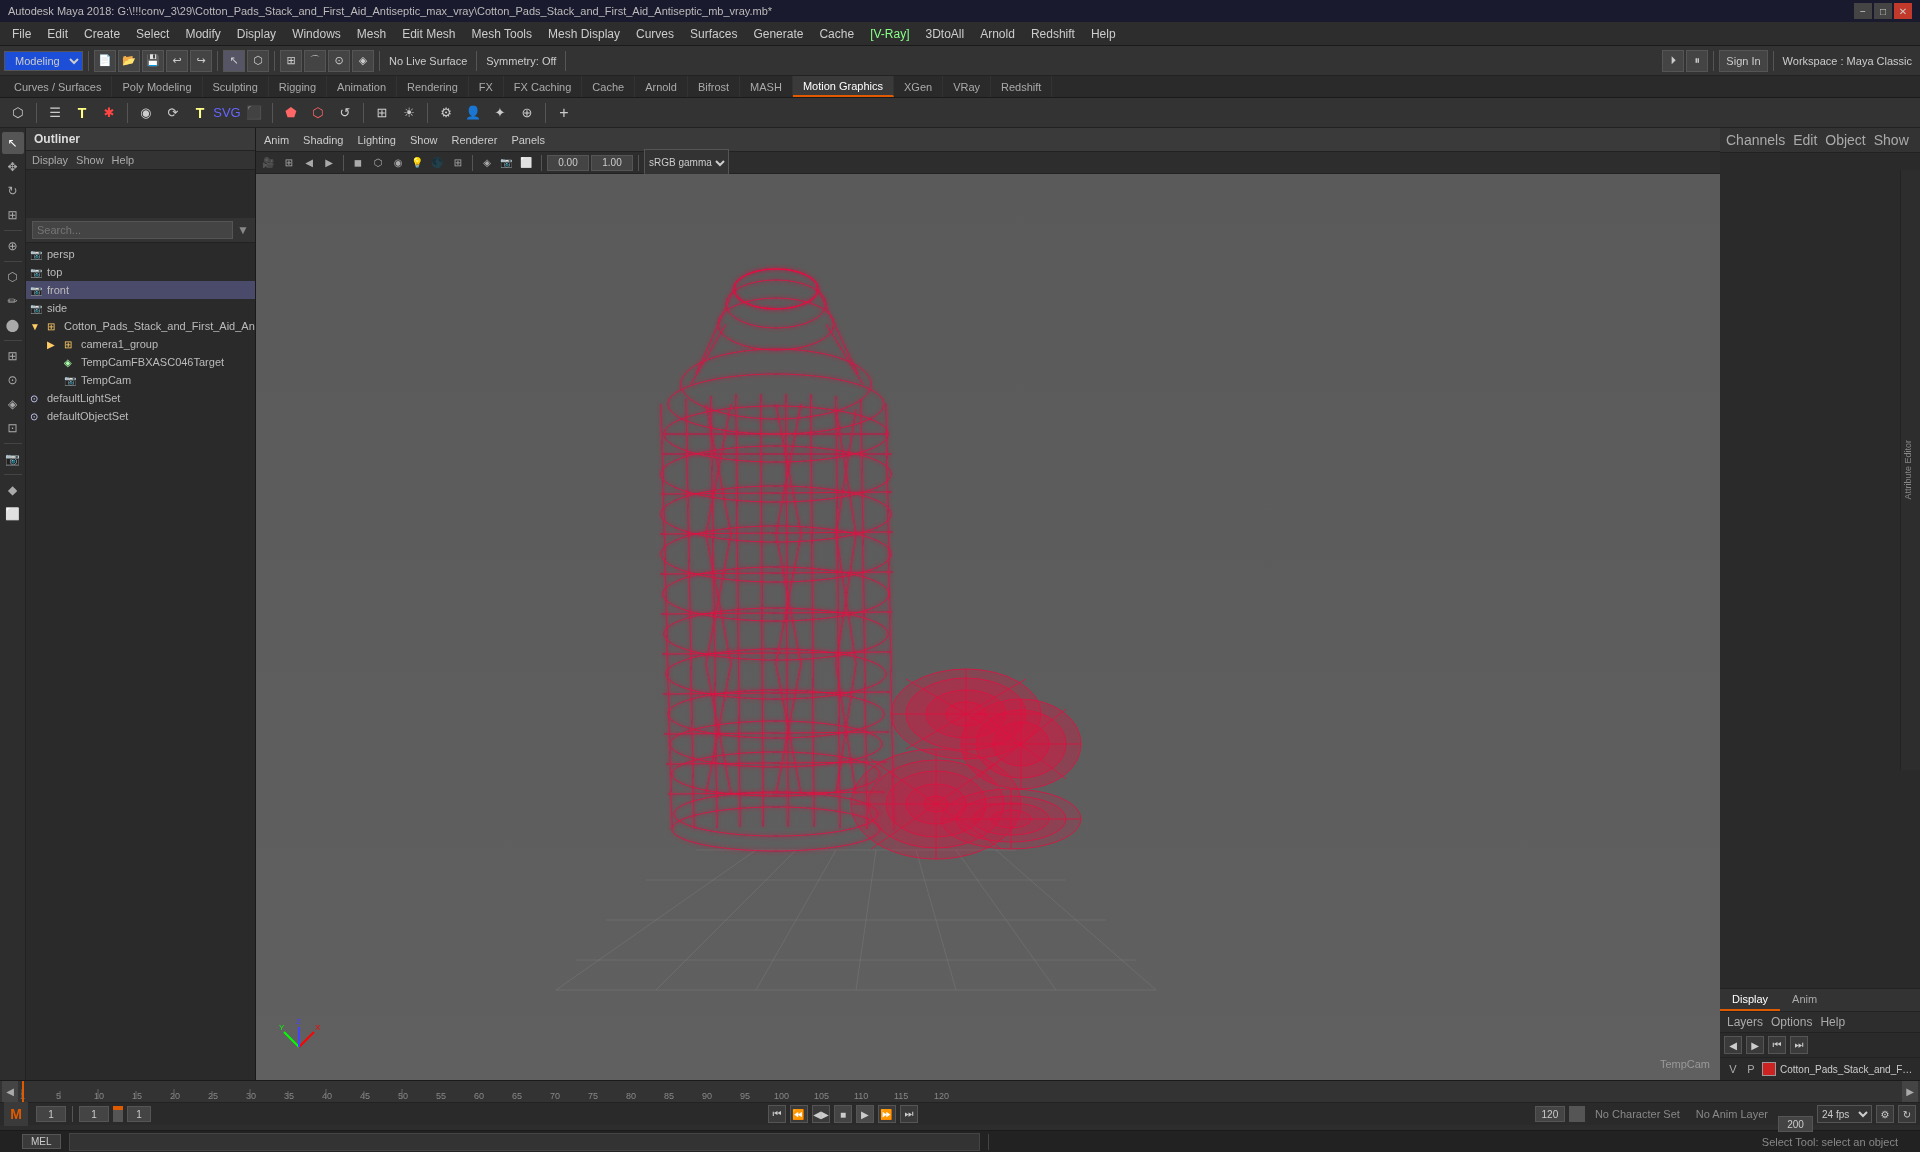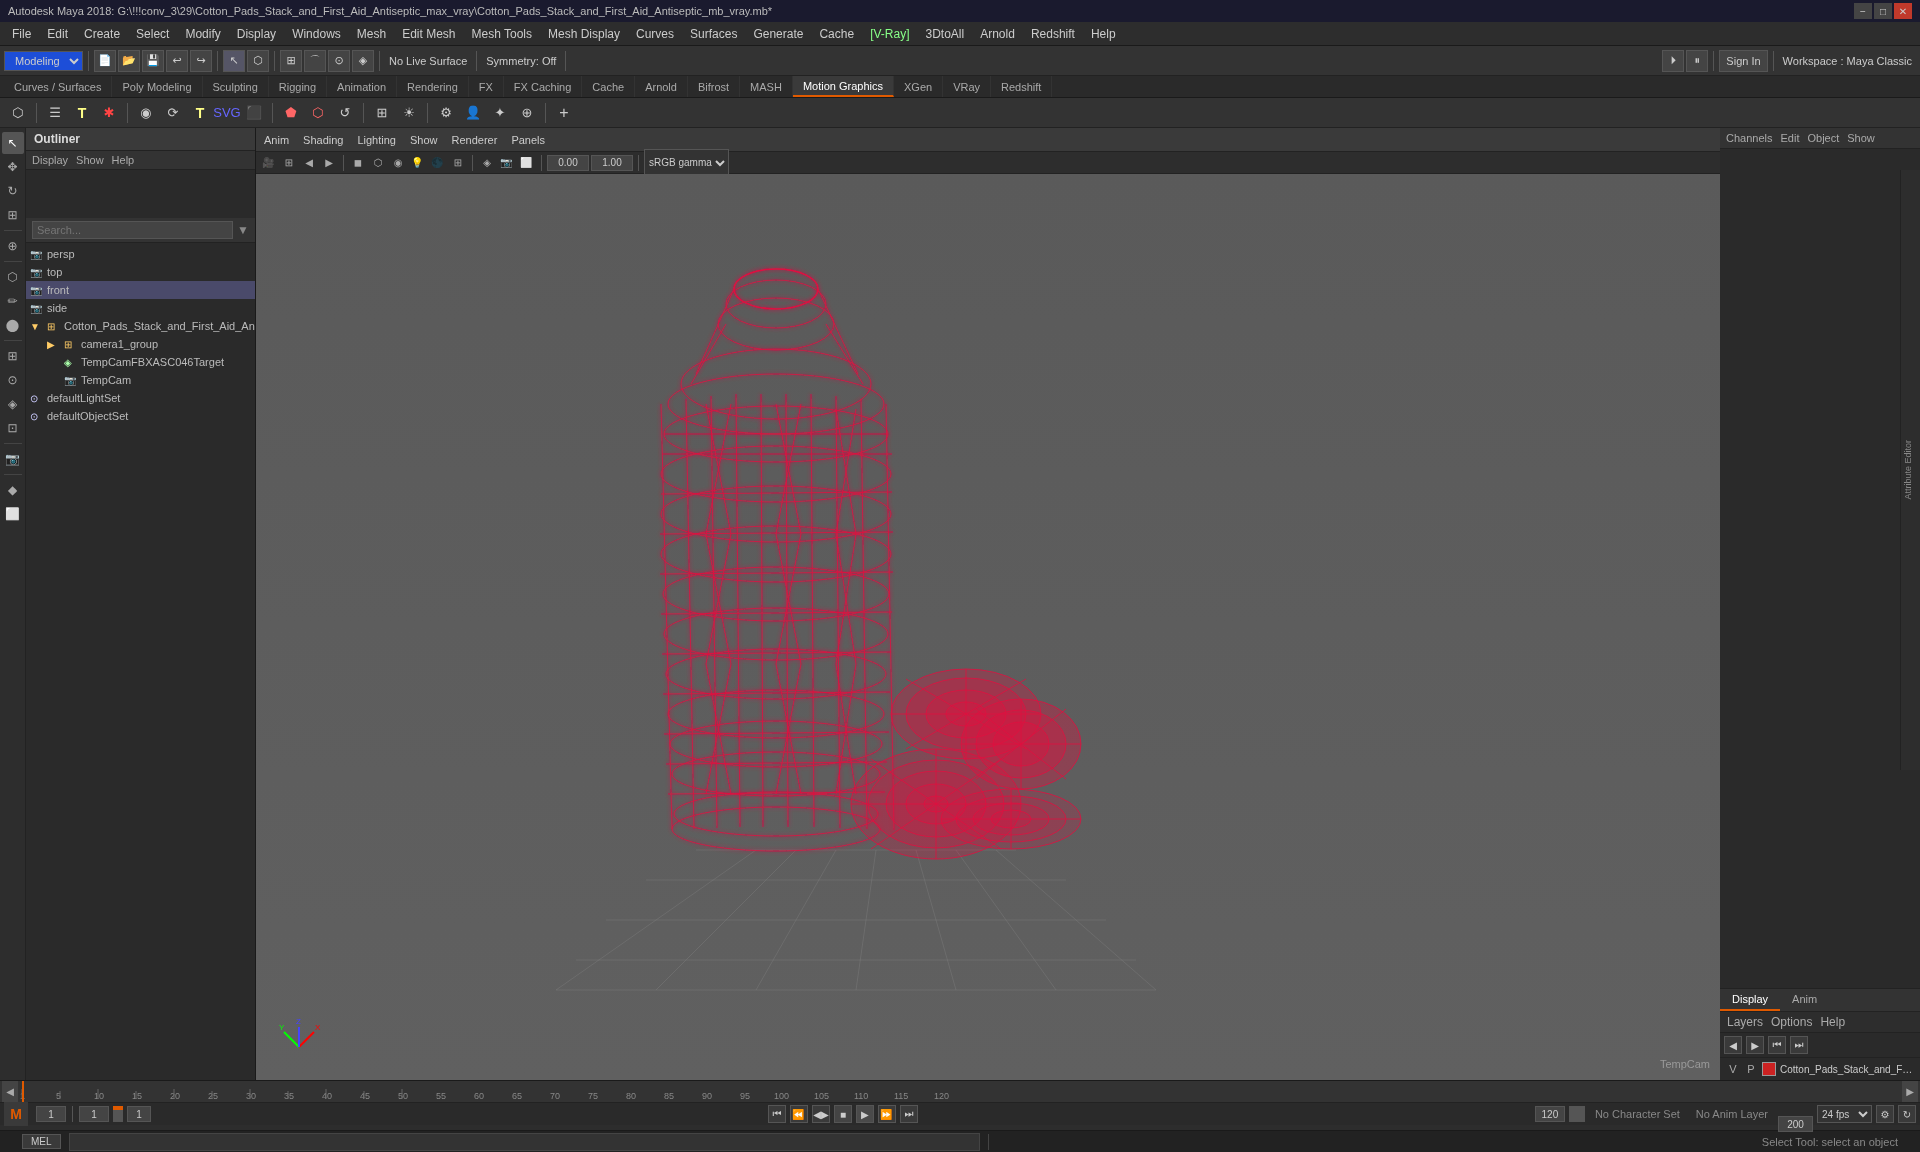--- a/index.html
+++ b/index.html
@@ -530,21 +530,21 @@
 
     
     #channels-header {
       display: flex;
       align-items: center;
       padding: 4px 6px;
       background: #333;
       border-bottom: 1px solid #222;
       gap: 8px;
     }
-    .ch-btn { color: #aaa; cursor: pointer; font-size: 11px; }
+    .ch-btn { color: #aaa; cursor: pointer; font-size: 14px; }
   </style>
 </head>
 <body>
 
 <div id="app">
 
   <div id="title-bar">
     <span class="title-text">Autodesk Maya 2018: G:\!!!conv_3\29\Cotton_Pads_Stack_and_First_Aid_Antiseptic_max_vray\Cotton_Pads_Stack_and_First_Aid_Antiseptic_mb_vray.mb*</span>
     <div class="win-controls">
       <button class="win-btn">−</button>

